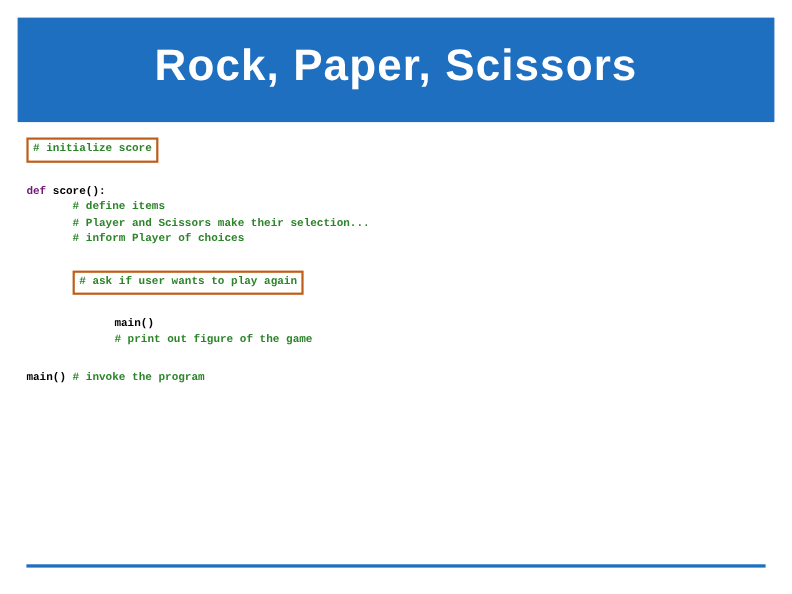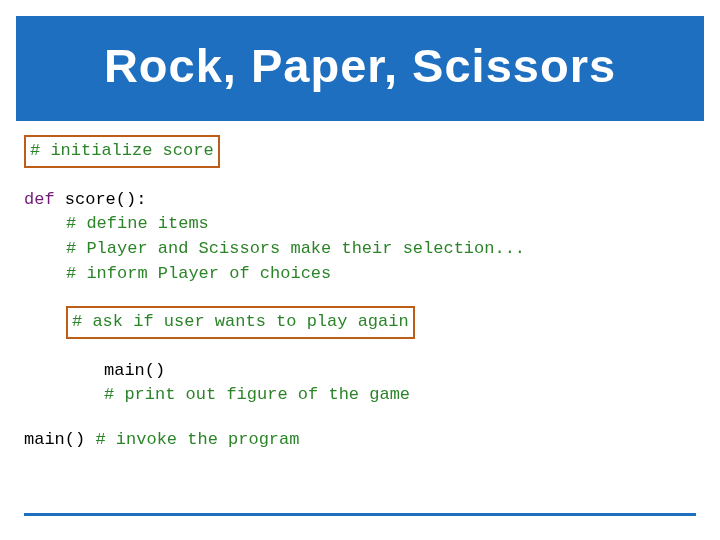--- a/index.html
+++ b/index.html
@@ -10,29 +10,29 @@
     font-family: "Courier New", Courier, monospace;
     position: relative;
   }
   .title-bar {
     background: #1e6fc0;
     color: #ffffff;
     text-align: center;
     padding: 22px 0 28px 0;
     margin: 16px 16px 0 16px;
     font-family: Impact, "Arial Black", sans-serif;
-    font-size: 47px;
+    font-size: 40px;
     letter-spacing: 1px;
     font-weight: bold;
   }
   .content {
     padding: 14px 24px 0 24px;
-    font-size: 17px;
+    font-size: 10px;
     line-height: 1.45;
-    font-weight: normal;
+    font-weight: bold;
     color: #000000;
   }
   .kw { color: #701a75; }
   .cm { color: #2c8429; }
   .str { color: #1e6fc0; }
   .boxed {
     border: 2px solid #be5d17;
     display: inline-block;
     padding: 2px 4px;
   }

